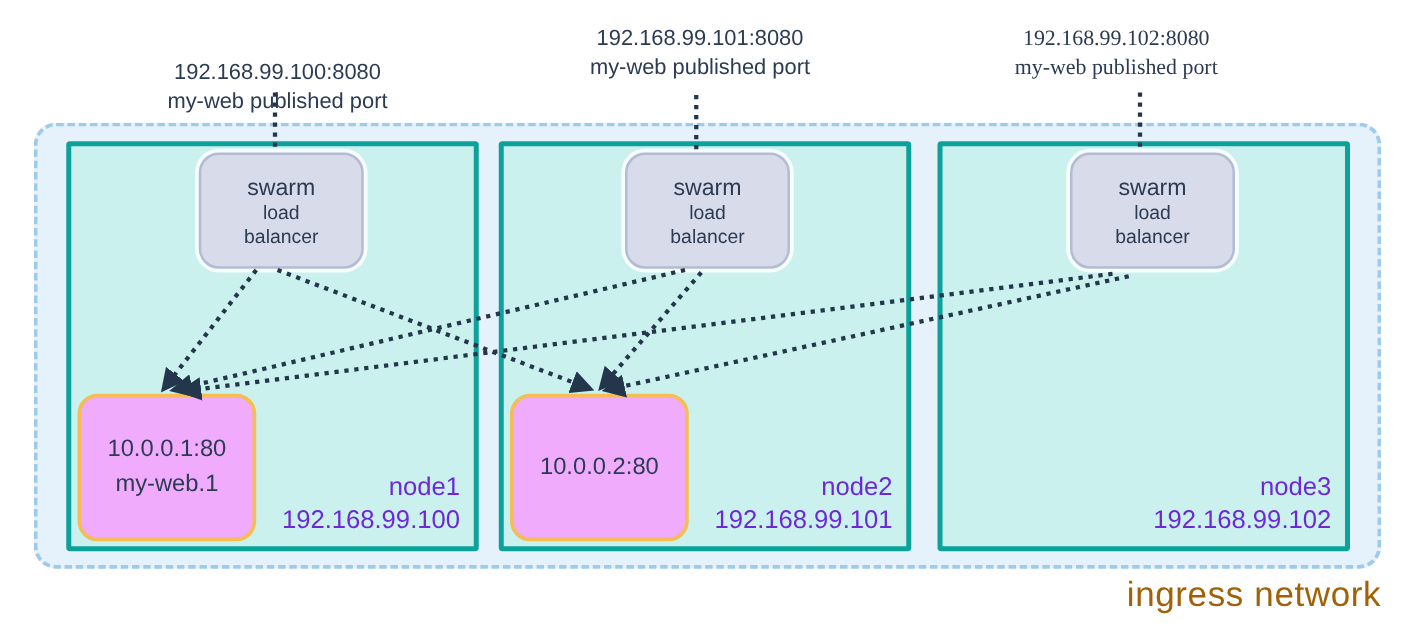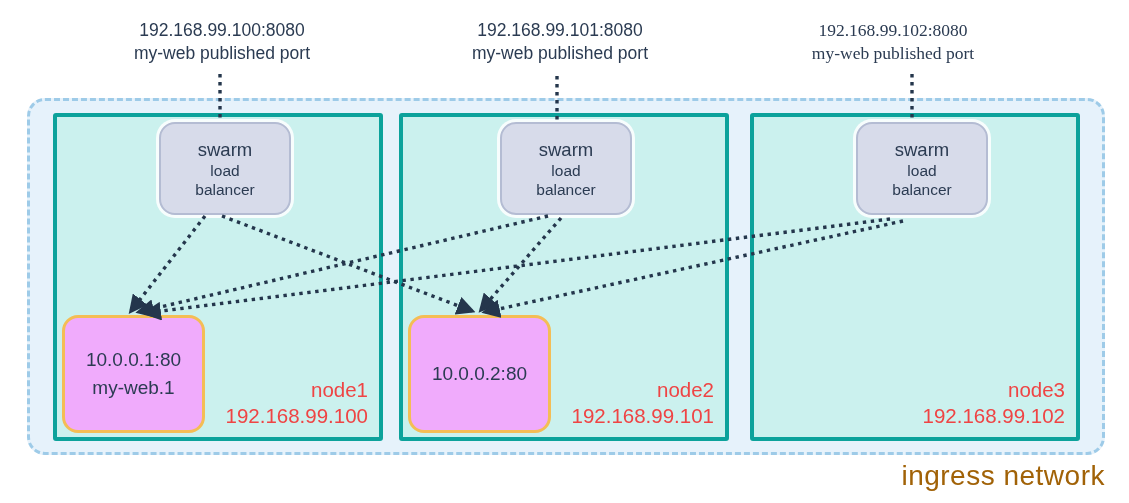--- a/index.html
+++ b/index.html
@@ -46,40 +46,40 @@
     position:absolute;top:315px;width:143px;height:118px;
     box-sizing:border-box;background:#f0abfc;
     border:3px solid #f4bd55;border-radius:16px;
     display:flex;flex-direction:column;align-items:center;justify-content:center;
     text-align:center;font-size:19px;line-height:28px;color:#2b3b52;
   }
   .task1{left:62px;} .task2{left:408px;}
   
   .node-label{
     position:absolute;top:377px;width:208px;text-align:right;
-    font-size:20.5px;line-height:26px;color:#ef4444;white-space:nowrap;
+    font-size:20.5px;line-height:26px;color:#6d28d9;white-space:nowrap;
   }
   .nl1{left:160px;} .nl2{left:506px;} .nl3{left:857px;}
   .node-label .nname{display:block;}
   .node-label .nip{display:block;}
   
   svg.wires{position:absolute;left:0;top:0;pointer-events:none;}
   .dot{stroke:#24364c;stroke-width:3.4;fill:none;stroke-dasharray:3.4 4.6;}
   
   .net-caption{
     position:absolute;left:27px;top:459px;width:1078px;text-align:right;
     font-size:28px;line-height:34px;letter-spacing:.5px;color:#a16207;
   }
 </style>
 </head>
 <body>
 
 <div class="canvas">
 
-  <div class="port-label" style="left:222px;">
+  <div class="port-label" style="left:222px;margin-top:27px;">
     <span class="ip">192.168.99.100:8080</span>
     <span class="cap">my-web published port</span>
   </div>
   <div class="port-label" style="left:560px;">
     <span class="ip">192.168.99.101:8080</span>
     <span class="cap">my-web published port</span>
   </div>
   <div class="port-label" style="left:893px;font-family:Liberation Serif, serif;">
     <span class="ip">192.168.99.102:8080</span>
     <span class="cap">my-web published port</span>

